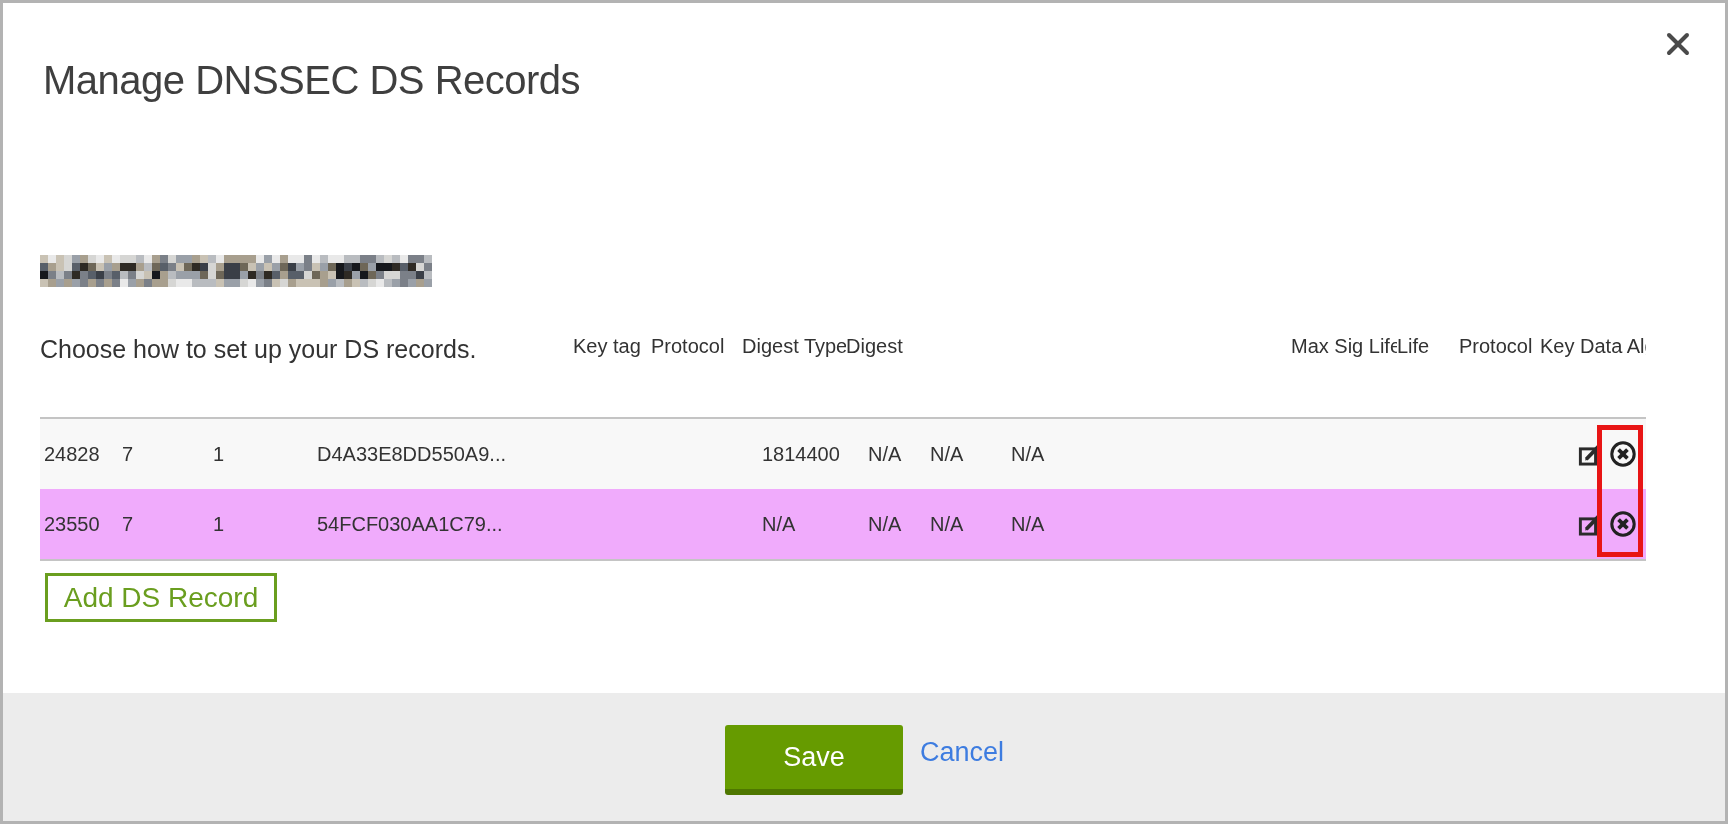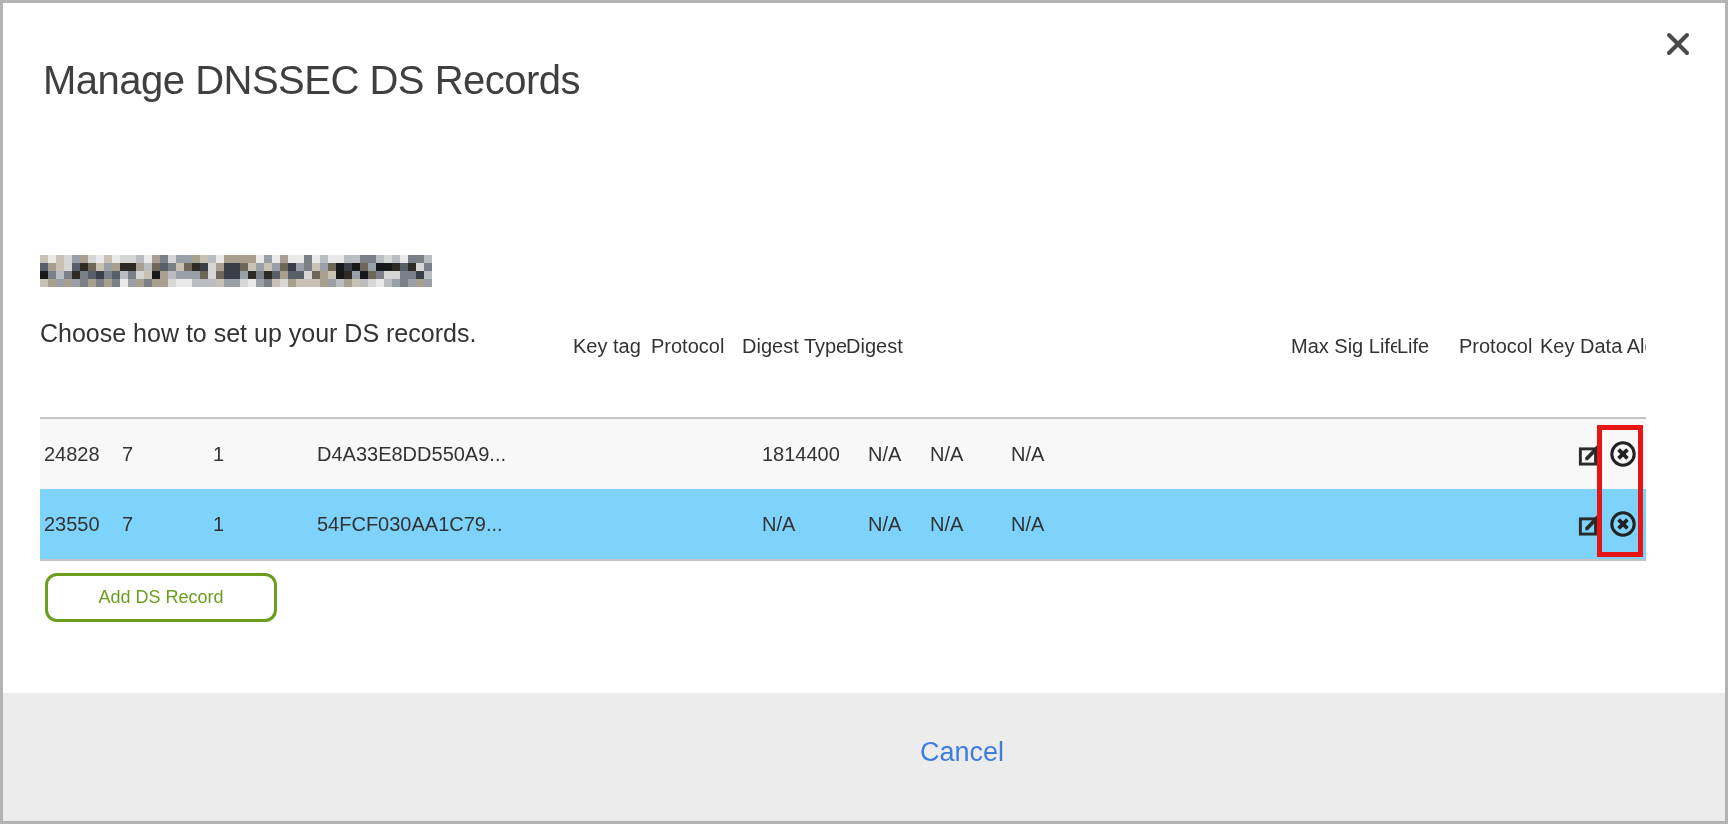--- a/index.html
+++ b/index.html
@@ -17,50 +17,50 @@
   }
   .close-btn{
     position:absolute;left:1659px;top:25px;width:32px;height:32px;
     cursor:pointer;display:flex;align-items:center;justify-content:center;
   }
   .redacted{
     position:absolute;left:37px;top:252px;
     display:grid;grid-template-columns:repeat(49,8px);grid-auto-rows:8px;
   }
   .instruction{
-    position:absolute;left:37px;top:316px;font-size:25px;color:#333;white-space:nowrap;
+    position:absolute;left:37px;top:332px;font-size:25px;color:#333;white-space:nowrap;
   }
   .tbl-row{
     position:absolute;left:37px;width:1606px;display:flex;align-items:center;
     box-sizing:border-box;padding-left:4px;font-size:20px;color:#333;
   }
   .tbl-header{top:332px;height:30px;align-items:flex-start;justify-content:flex-end;}
   .c0{width:78px;}  .c1{width:91px;}  .c2{width:104px;} .c3{width:445px;}
   .c4{width:106px;} .c5{width:62px;}  .c6{width:81px;}  .c7{width:106px;}
   .c8{flex:1;}
   .cell{white-space:nowrap;overflow:hidden;}
   .hline{position:absolute;left:37px;width:1606px;height:2px;background:#c4c4c4;}
   .hl-top{top:414px;}
   .hl-bottom{top:556px;}
   .row1{top:416px;height:70px;background:#f8f8f8;}
-  .row2{top:486px;height:70px;background:#7dd3fc;}
+  .row2{top:486px;height:70px;background:#f0abfc;}
   .row-actions{
     position:absolute;right:9px;top:50%;transform:translateY(-50%);
     display:flex;gap:5px;align-items:center;
   }
   .icon-btn{width:28px;height:28px;cursor:pointer;display:flex;align-items:center;justify-content:center;background:none;border:none;padding:0;}
   .red-box{
     position:absolute;left:1594px;top:422px;width:46px;height:132px;
     box-sizing:border-box;border:5px solid #e81515;pointer-events:none;
   }
   .add-btn{
     position:absolute;left:42px;top:570px;width:232px;height:49px;
     box-sizing:border-box;background:#fff;border:3px solid #6a9e1f;
-    color:#6a9e1f;font-size:18px;font-family:inherit;cursor:pointer;
-    display:flex;align-items:center;justify-content:center;border-radius:12px;
+    color:#6a9e1f;font-size:28px;font-family:inherit;cursor:pointer;
+    display:flex;align-items:center;justify-content:center;border-radius:0;
   }
   .footer{
     position:absolute;left:0;bottom:0;width:100%;height:128px;background:#ececec;
   }
   .save-btn{
     position:absolute;left:722px;top:722px;width:178px;height:70px;
     box-sizing:border-box;background:#669b00;border:none;border-bottom:6px solid #4e7700;
     color:#ffffff;font-size:27px;font-family:inherit;cursor:pointer;border-radius:3px;
     display:flex;align-items:center;justify-content:center;
   }
@@ -356,15 +356,16 @@
   </div>
 
   <div class="hline hl-bottom"></div>
 
   <div class="red-box"></div>
 
   <button class="add-btn">Add DS Record</button>
 
   <div class="footer"></div>
 
+  <button class="save-btn">Save</button>
   <a class="cancel-link">Cancel</a>
 
 </div>
 
 </body></html>

